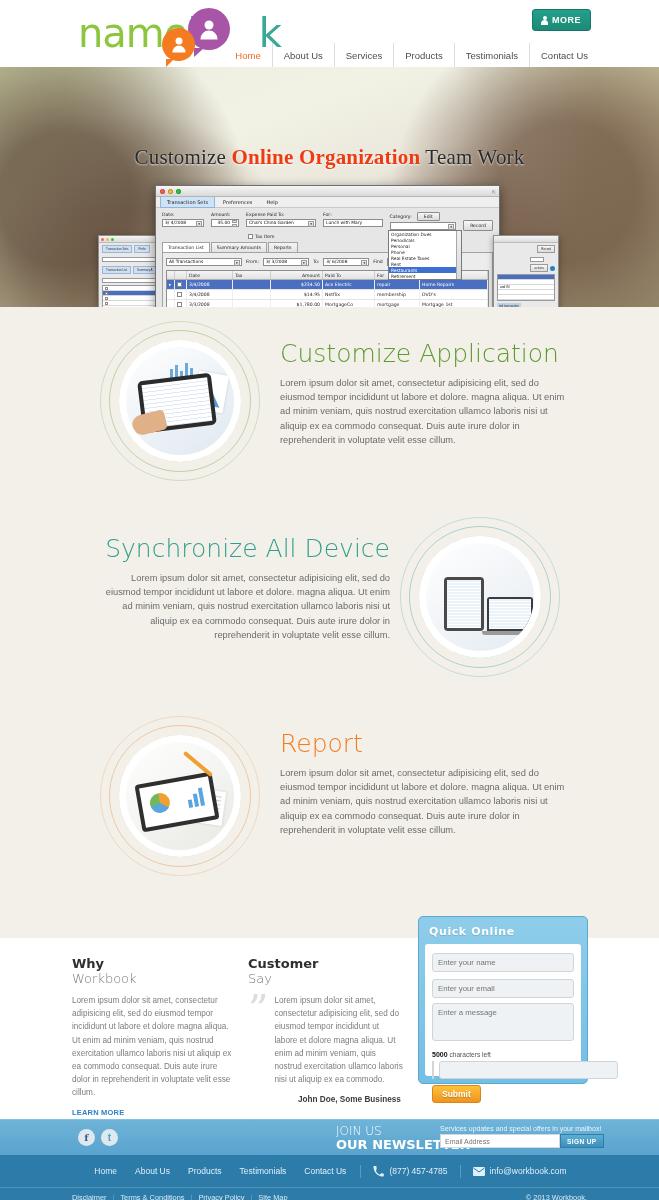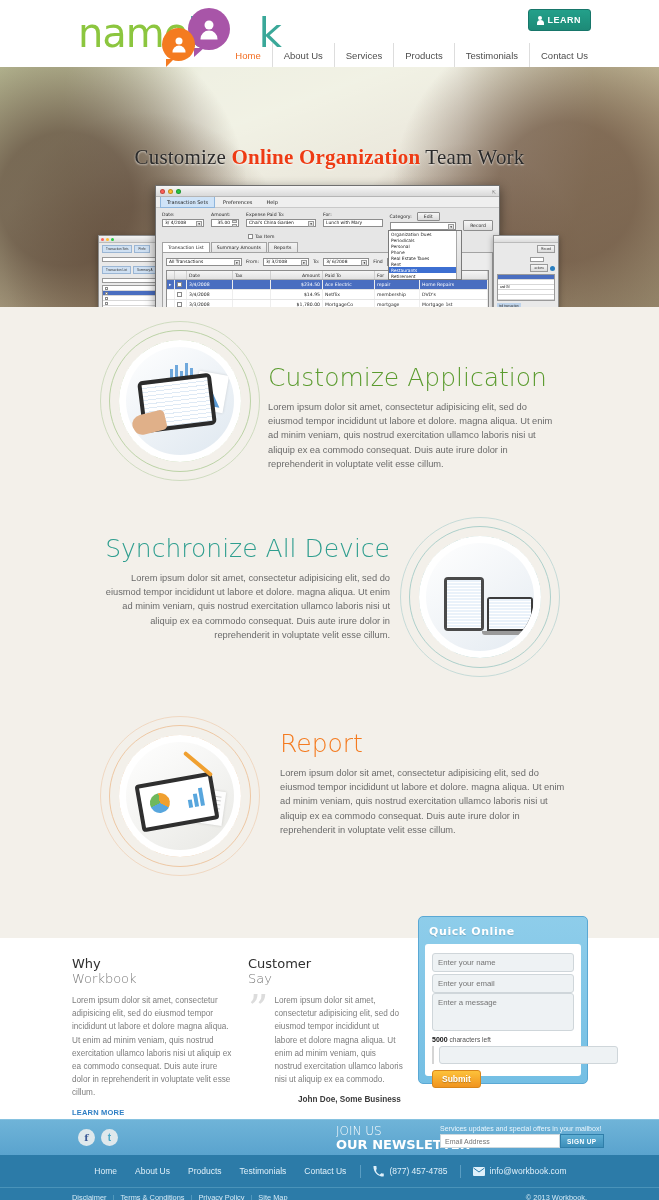--- a/index.html
+++ b/index.html
@@ -212,38 +212,38 @@
   .barsC i { width:4px; background:#58a6dd; display:block; }
   .penC { position:absolute; right:18px; top:20px; width:36px; height:4px; background:#f0a030; transform: rotate(40deg); border-radius:2px; }
   .docC { position:absolute; right:10px; bottom:26px; width:30px; height:34px; background:#fdfdfd; transform: rotate(8deg); box-shadow:0 0 3px rgba(0,0,0,.15);}
   .docC::before { content:""; position:absolute; left:4px; top:5px; right:4px; height:1px; background:#ccc; box-shadow:0 4px 0 #ccc,0 8px 0 #ccc,0 12px 0 #ccc,0 16px 0 #ccc; }
 
   
   .bottom { background:#ffffff; position: relative; height: 190px; padding-top: 14px; }
   .col { position:absolute; top: 18px; }
   .col-why { left: 72px; width: 160px; }
   .col-cust { left: 248px; width: 155px; }
-  .blk-h { font-size: 13px; color:#2f2f2f; font-weight: normal; font-family:"DejaVu Sans",sans-serif; }
+  .blk-h { font-size: 13px; color:#2f2f2f; font-weight: bold; font-family:"DejaVu Sans",sans-serif; }
   .blk-h2 { font-size: 13px; color:#7a7a7a; font-weight: 300; font-family:"DejaVu Sans",sans-serif; margin-bottom: 8px; }
   .blk-p { font-size: 8.2px; line-height: 13.2px; color:#7d7d7d; }
   .learn { display:inline-block; margin-top:8px; font-size:7.5px; font-weight:bold; color:#2f7fc4; text-decoration:none; letter-spacing:.2px; cursor:pointer;}
   .quote-wrap { display:flex; gap:6px; }
   .qmark { font-family:"DejaVu Serif", serif; font-size:40px; line-height:30px; color:#dcdcdc; }
   .attrib { font-size:8.2px; font-weight:bold; color:#3c3c3c; margin-top:9px; }
 
   .qc {
     position:absolute; left: 418px; top: 916px; width: 170px; height: 168px;
     background: linear-gradient(#8ecdea, #74bfe4); border:1px solid #5aa8d4; border-radius:5px;
     padding: 6px;
   }
   .qc-title { font-size:11px; font-weight:bold; color:#fff; letter-spacing:.6px; padding: 2px 4px 6px; text-shadow:0 1px 1px rgba(0,0,0,.15); font-family:"DejaVu Sans",sans-serif;}
   .qc-inner { background:#fff; border-radius:3px; padding:7px; height:132px; }
   .qc-inp {
     width:100%; border:1px solid #cfd6da; background:#eef2f4; border-radius:3px;
-    font-size:7.8px; color:#8e9499; padding:4px 5px; 
+    font-size:7.8px; color:#8e9499; padding:4px 5px; margin-bottom:5px;
     font-family:"Liberation Sans", sans-serif;
   }
   textarea.qc-inp { height:38px; resize:none; }
   .charsleft { font-size:6.6px; color:#555; margin: 1px 0 3px; }
   .charsleft b { color:#111; font-size:7px; }
   .cap-row { display:flex; gap:5px; align-items:center; }
   .captcha {
     width:64px; height:18px; background:#fff; border:1px solid #d5d5d5; position:relative; overflow:hidden;
     display:flex; align-items:center; justify-content:center;
   }
@@ -309,21 +309,21 @@
       <div class="bubble-o bubble-orange">
         <div class="person">
             <div class="head"></div>
             <div class="body"></div>
           </div>
       </div>
     </div>
 
     <div class="login-btn">
       <span class="login-icon"></span>
-      <span>LEARN</span>
+      <span>MORE</span>
     </div>
 
     <nav class="mainnav">
       <a class="active">Home</a>
       <a>About Us</a>
       <a>Services</a>
       <a>Products</a>
       <a>Testimonials</a>
       <a>Contact Us</a>
     </nav>
@@ -560,21 +560,21 @@
                 <i style="height:8px"></i>
                 <i style="height:16px"></i>
                 <i style="height:11px"></i>
               </div>
             <div class="paperA"></div>
             <div class="tabletA"></div>
             <div class="handA"></div>
           </div>
         </div>
       </div>
-      <div class="feat-text" style="left:268px; top:32px;margin-top:24px;">
+      <div class="feat-text" style="left:280px; top:32px;">
         <div class="feat-h" style="color:#5a9b2e">Customize Application</div>
         <div class="feat-p">Lorem ipsum dolor sit amet, consectetur adipisicing elit, sed do eiusmod tempor incididunt ut labore et dolore. magna aliqua. Ut enim ad minim veniam, quis nostrud exercitation ullamco laboris nisi ut aliquip ex ea commodo consequat. Duis aute irure dolor in reprehenderit in voluptate velit esse cillum.</div>
       </div>
     </div>
 
     <div class="f2">
       <div class="circ-wrap" style="left:400px; top:210px;">
         <div class="ring" style="inset:0; border-color:#c6dbd8;"></div>
         <div class="ring" style="inset:9px; border-color:#aed0cb;"></div>
         <div class="ring" style="inset:19px; border-color:#93c4bd;"></div>

